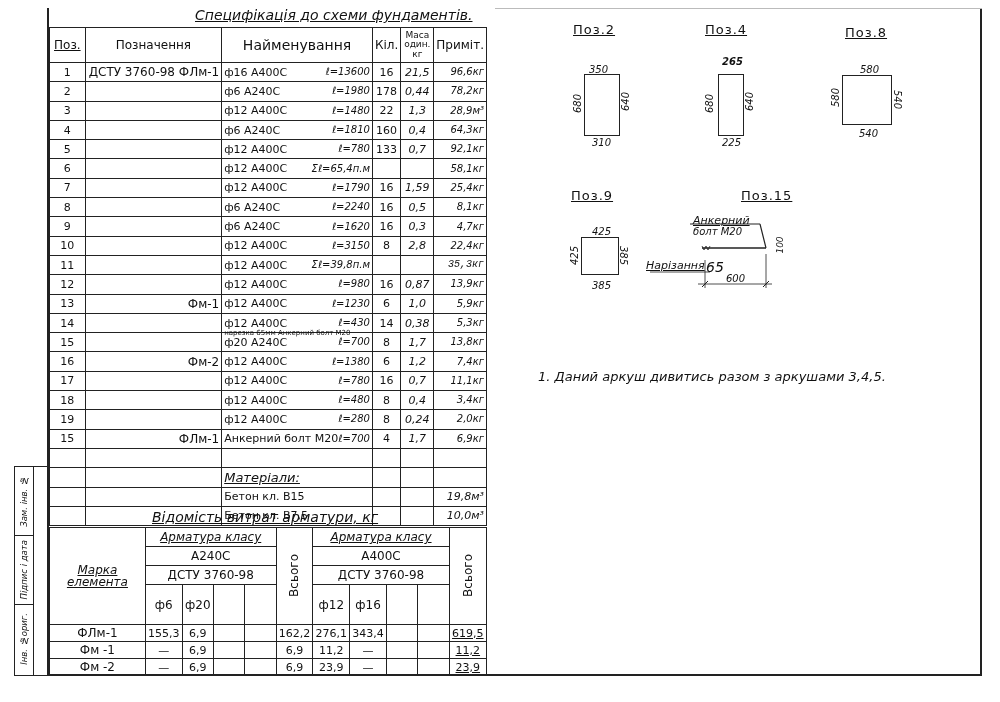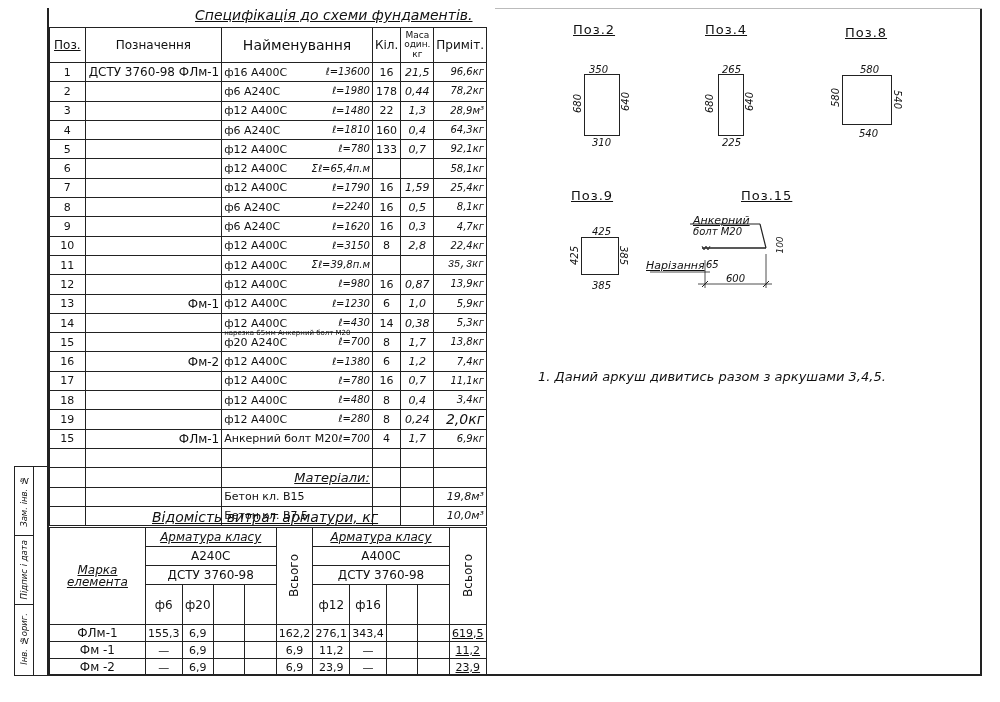--- a/index.html
+++ b/index.html
@@ -22,21 +22,21 @@
   .c-des { width:134px; }
   .c-name { width:146px; }
   .c-qty { width:23px; text-align:center; }
   .c-mass { width:32px; text-align:center; }
   .c-note { width:40px; text-align:right; }
   .name-wrap { display:flex; justify-content:space-between; align-items:center; }
   .italic { font-style:italic; }
   .ul { text-decoration:underline; }
   .small { font-size:9px; }
   .title-spec { left:175px; top:7px; font-size:14px; font-style:italic; text-decoration:underline;margin-left:20px; }
-  .mat-head { text-align:right; font-size:13px; font-style:italic; text-decoration:underline; }
+  .mat-head { text-align:left; font-size:13px; font-style:italic; text-decoration:underline; }
 
   .ved-title { left:152px; top:509px; font-size:14px; font-style:italic; }
   .ved { left:49px; top:527px; width:438px; }
   .ved td { text-align:center; height:16px; font-size:11px; }
   .vert { writing-mode:vertical-rl; transform:rotate(180deg); font-size:12px; }
 
   
   .stamp { left:14px; top:466px; width:34px; height:208px; border:1.4px solid #222; border-right:none; }
   .stamp-cell { position:absolute; left:0; width:18px; border-bottom:1.4px solid #222;
                 display:flex; align-items:center; justify-content:center; }
@@ -309,21 +309,21 @@
     <td class="c-pos">19</td>
     <td class="c-des" style="text-align:right;font-size:12px;"></td>
     <td class="c-name">
           <div class="name-wrap">
             <span>ф12 А400С</span>
             <span class="italic" style="font-size:10px;">ℓ=280</span>
           </div>
         </td>
     <td class="c-qty">8</td>
     <td class="c-mass italic">0,24</td>
-    <td class="c-note italic" style="font-size:14px;">2,0кг</td>
+    <td class="c-note italic" style="font-size:10px;">2,0кг</td>
       </tr>
       <tr>
     <td class="c-pos">15</td>
     <td class="c-des" style="text-align:right;font-size:12px;">ФЛм-1</td>
     <td class="c-name">
           <div class="name-wrap">
             <span>Анкерний болт М20</span>
             <span class="italic" style="font-size:10px;">ℓ=700</span>
           </div>
         </td>
@@ -458,21 +458,21 @@
 
 <div class="abs pos-label" style="left:573px;top:22px;">Поз.2</div>
 <div class="abs rect" style="left:584px;top:74px;width:34px;height:60px;"></div>
 <div class="abs dim" style="left:589px;top:64px;">350</div>
 <div class="abs dim" style="left:568px;top:98px;transform:rotate(-90deg);">680</div>
 <div class="abs dim" style="left:616px;top:96px;transform:rotate(-90deg);">640</div>
 <div class="abs dim" style="left:592px;top:137px;">310</div>
 
 <div class="abs pos-label" style="left:705px;top:22px;">Поз.4</div>
 <div class="abs rect" style="left:718px;top:74px;width:24px;height:60px;"></div>
-<div class="abs dim" style="left:722px;top:64px;">265</div>
+<div class="abs dim" style="left:722px;top:56px;font-weight:bold;">265</div>
 <div class="abs dim" style="left:700px;top:98px;transform:rotate(-90deg);">680</div>
 <div class="abs dim" style="left:740px;top:96px;transform:rotate(-90deg);">640</div>
 <div class="abs dim" style="left:722px;top:137px;">225</div>
 
 <div class="abs pos-label" style="left:845px;top:25px;">Поз.8</div>
 <div class="abs rect" style="left:842px;top:75px;width:48px;height:48px;"></div>
 <div class="abs dim" style="left:860px;top:64px;">580</div>
 <div class="abs dim" style="left:826px;top:92px;transform:rotate(-90deg);">580</div>
 <div class="abs dim" style="left:888px;top:94px;transform:rotate(90deg);">540</div>
 <div class="abs dim" style="left:859px;top:128px;">540</div>
@@ -494,16 +494,16 @@
   <path d="M62 36 l2 4 l2 -4 l2 4 l2 -4" stroke="#222" fill="none" stroke-width="0.8"></path>
   <line x1="65" y1="50" x2="65" y2="78" stroke="#222" stroke-width="0.8"></line>
   <line x1="126" y1="44" x2="126" y2="78" stroke="#222" stroke-width="0.8"></line>
   <line x1="58" y1="74" x2="132" y2="74" stroke="#222" stroke-width="0.8"></line>
   <line x1="62" y1="77" x2="68" y2="71" stroke="#222" stroke-width="1"></line>
   <line x1="123" y1="77" x2="129" y2="71" stroke="#222" stroke-width="1"></line>
   <line x1="10" y1="62" x2="70" y2="62" stroke="#222" stroke-width="0.8"></line>
 </svg>
 <div class="abs" style="left:771px;top:240px;font-size:9px;font-style:italic;transform:rotate(-90deg);">100</div>
 <div class="abs" style="left:646px;top:259px;font-size:11px;font-style:italic;text-decoration:underline;">Нарізання</div>
-<div class="abs" style="left:706px;top:259px;font-size:10px;font-style:italic;">65</div>
+<div class="abs" style="left:706px;top:259px;font-size:14px;font-style:italic;">65</div>
 <div class="abs" style="left:726px;top:273px;font-size:10px;font-style:italic;">600</div>
 
 <div class="abs note">1. Даний аркуш дивитись разом з аркушами 3,4,5.</div>
 
 </body></html>

